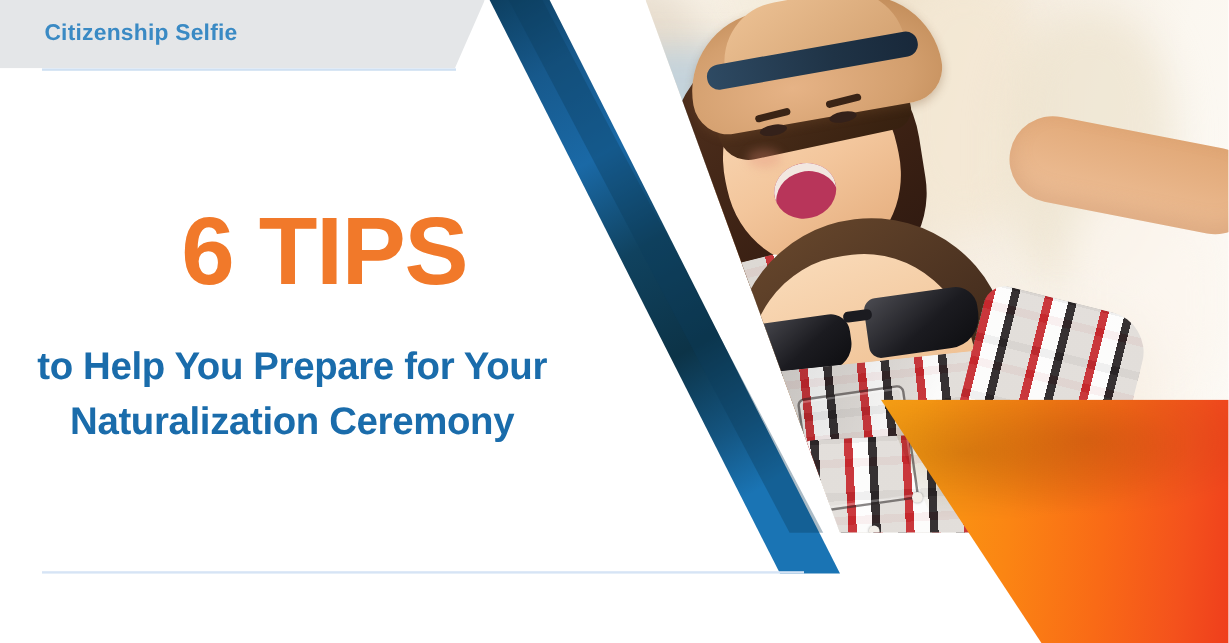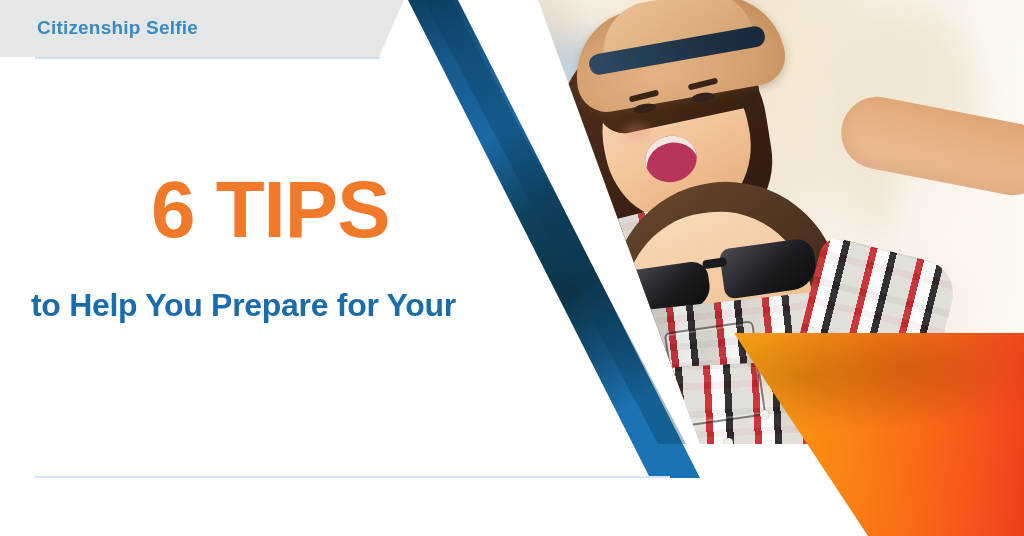--- a/index.html
+++ b/index.html
@@ -287,15 +287,16 @@
 
   <div class="gray-band"></div>
   <div class="header-title">Citizenship Selfie</div>
 
   <div class="rule-top"></div>
   <div class="rule-bottom"></div>
 
   <div class="headline">6 TIPS</div>
   <div class="subhead">
     <span>to Help You Prepare for Your</span>
+    <span>Naturalization Ceremony</span>
   </div>
 
 </div>
 
 </body></html>

